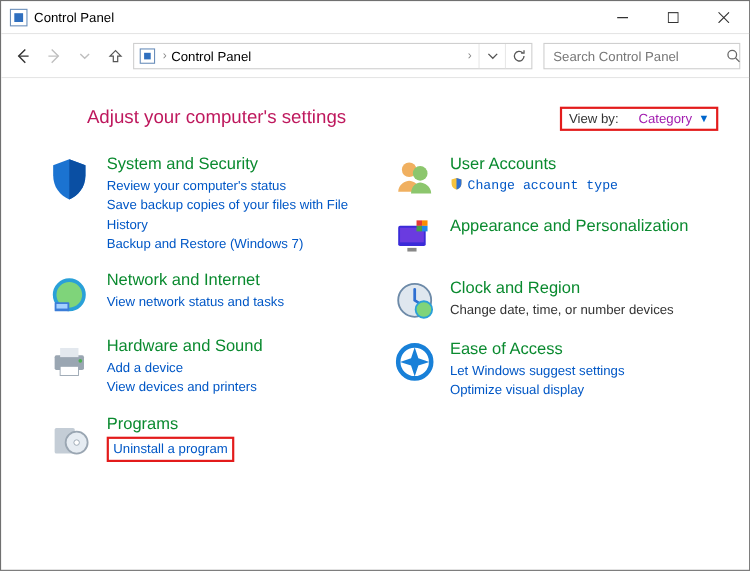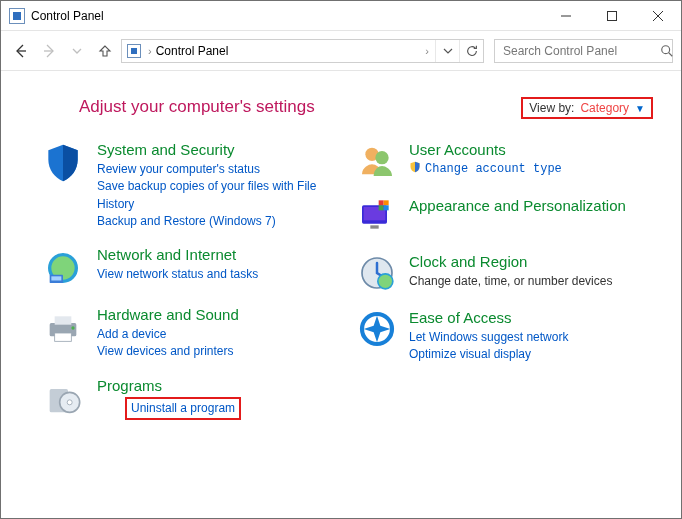--- a/index.html
+++ b/index.html
@@ -116,21 +116,21 @@
   }
   .viewby {
     display: inline-flex;
     align-items: center;
     gap: 6px;
     padding: 2px 6px;
     font-size: 12px;
     border: 2px solid #e31b1b;
   }
   .viewby .label { color: #333; }
-  .viewby .value { color: #ef4444; }
+  .viewby .value { color: #a21caf; margin-left: 12px; }
   .viewby .chev { color: #0066cc; font-size: 10px; }
 
   .columns { display: flex; gap: 20px; }
   .col { flex: 1 1 50%; display: flex; flex-direction: column; gap: 16px; }
 
   .cat { display: flex; align-items: flex-start; gap: 12px; }
   .cat .icon-slot {
     width: 44px; height: 44px;
     display: flex; align-items: center; justify-content: center;
     flex-shrink: 0;
@@ -146,21 +146,20 @@
   .cat-link, .cat-sub {
     color: #0057c6;
     font-size: 12px;
     line-height: 1.45;
   }
   .cat-sub.dark { color: #333; }
   .redbox {
     display: inline-block;
     border: 2px solid #e31b1b;
     padding: 1px 4px;
-    margin-left: 28px;
   }
 
   
   .ic { width: 40px; height: 40px; }
   .ic-lg { width: 44px; height: 44px; }
 
 </style>
 </head>
 <body>
 
@@ -387,21 +386,21 @@
 
         <div class="cat">
           <span class="icon-slot sm">
             <svg class="ic" viewBox="0 0 48 48">
                 <circle cx="24" cy="24" r="18" fill="none" stroke="#1880d8" stroke-width="5"></circle>
                 <path d="M24 8l4 12 12 4-12 4-4 12-4-12-12-4 12-4z" fill="#1880d8"></path>
               </svg>
           </span>
           <div class="cat-body">
             <a class="cat-title">Ease of Access</a>
-            <a class="cat-link">Let Windows suggest network</a>
+            <a class="cat-link">Let Windows suggest settings</a>
             <a class="cat-link">Optimize visual display</a>
           </div>
         </div>
 
       </div>
     </div>
   </div>
 
 </div>
 

